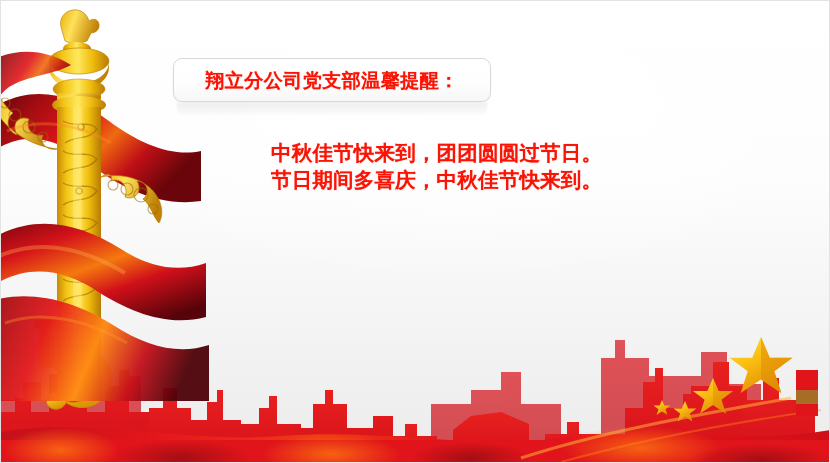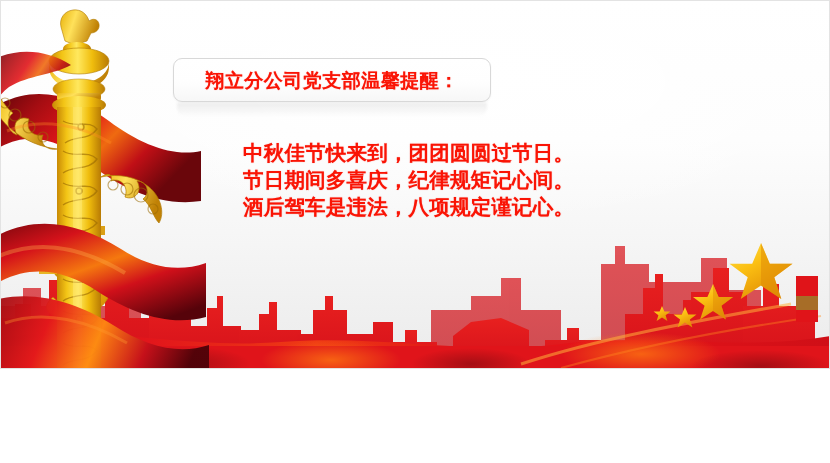--- a/index.html
+++ b/index.html
@@ -1,21 +1,21 @@
 <!DOCTYPE html>
 <html><head>
 <meta charset="utf-8">
 <title>Poster</title>
 <style>
   html,body{margin:0;padding:0;background:#ffffff;}
   body{font-family:"DejaVu Sans","Liberation Sans",sans-serif;}
 
   #poster{
     position:relative;
-    width:830px;height:369px;
+    width:830px;height:463px;
     overflow:hidden;
     box-sizing:border-box;
     border:1px solid #e3e3e3;
     background:
       linear-gradient(180deg,#ffffff 0%,#fdfdfd 38%,#f4f4f4 70%,#ebebeb 100%);
   }
 
   
   .sheen{
     position:absolute;inset:0;
@@ -45,21 +45,21 @@
   
   #title-reflect{
     position:absolute;left:176px;top:102px;width:310px;height:14px;
     background:linear-gradient(180deg,rgba(225,225,225,.55),rgba(225,225,225,0));
     border-radius:0 0 9px 9px;
     filter:blur(1px);
   }
 
   
   #poem{
-    position:absolute;left:242px;top:139px;width:360px;
+    position:absolute;left:270px;top:139px;width:360px;
   }
   #poem .pline{
     color:#fa1405;
     font-size:20.5px;
     font-weight:bold;
     line-height:27px;
     white-space:nowrap;
     letter-spacing:.2px;
     text-shadow:0 0 1px rgba(250,20,5,.5);
   }
@@ -326,17 +326,16 @@
     </svg>
   </div>
 
   <div id="title-reflect"></div>
   <div id="title-box">
     <span class="ttxt no-sel">翔立分公司党支部温馨提醒：</span>
   </div>
 
   <div id="poem">
     <div class="pline no-sel">中秋佳节快来到，团团圆圆过节日。</div>
-    <div class="pline no-sel">节日期间多喜庆，纪律规矩记心间。</div>
-    <div class="pline no-sel">酒后驾车是违法，八项规定谨记心。</div>
+    <div class="pline no-sel">节日期间多喜庆，中秋佳节快来到。</div>
   </div>
 
 </div>
 
 </body></html>

